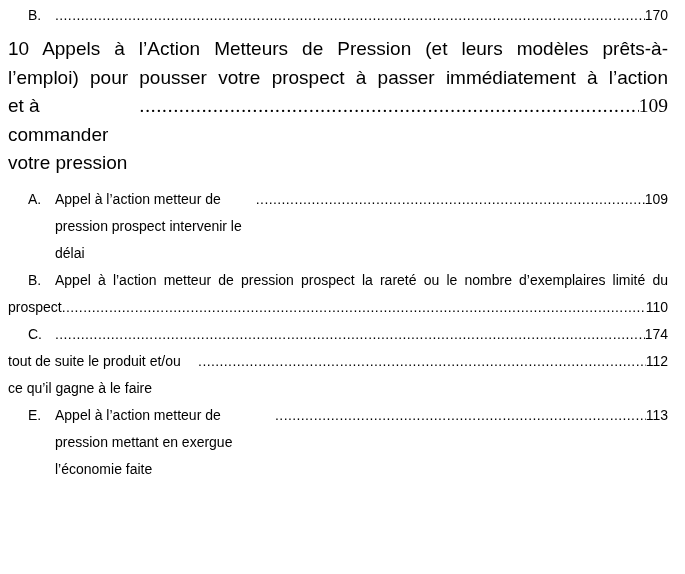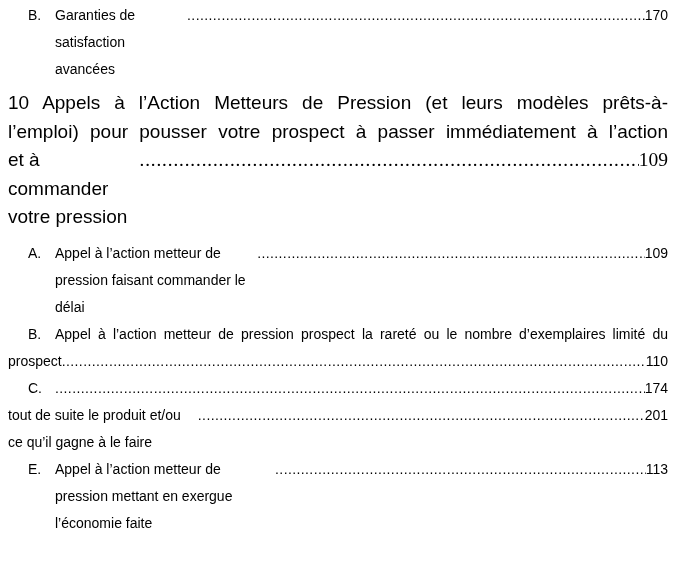--- a/index.html
+++ b/index.html
@@ -62,38 +62,37 @@
     font-size: 19.5px;
   }
 </style>
 </head>
 <body>
 
 <div class="toc">
     <div class="entry sub">
       <div class="line first">
         <span class="marker">B.</span>
-        <span class="text">Garanties de satisfaction avancées</span>
         <span class="leader"></span>
         <span class="page">170</span>
       </div>
     </div>
     <div class="entry heading">
       <div class="line justify"><span class="text">10 Appels à l’Action Metteurs de Pression (et leurs modèles prêts-à-</span></div>
       <div class="line justify"><span class="text">l’emploi) pour pousser votre prospect à passer immédiatement à l’action</span></div>
       <div class="line">
         <span class="text">et à commander votre pression</span>
         <span class="leader"></span>
         <span class="page">109</span>
       </div>
     </div>
     <div class="entry sub">
       <div class="line first">
         <span class="marker">A.</span>
-        <span class="text">Appel à l’action metteur de pression faisant commander le délai</span>
+        <span class="text">Appel à l’action metteur de pression prospect intervenir le délai</span>
         <span class="leader"></span>
         <span class="page">109</span>
       </div>
     </div>
     <div class="entry sub">
       <div class="line justify first"><span class="marker">B.</span><span class="text">Appel à l’action metteur de pression prospect la rareté ou le nombre d’exemplaires limité du</span></div>
       <div class="line">
         <span class="text">prospect</span>
         <span class="leader"></span>
         <span class="page">110</span>
@@ -103,21 +102,21 @@
       <div class="line first">
         <span class="marker">C.</span>
         <span class="leader"></span>
         <span class="page">174</span>
       </div>
     </div>
     <div class="entry sub">
       <div class="line">
         <span class="text">tout de suite le produit et/ou ce qu’il gagne à le faire</span>
         <span class="leader"></span>
-        <span class="page">201</span>
+        <span class="page">112</span>
       </div>
     </div>
     <div class="entry sub">
       <div class="line first">
         <span class="marker">E.</span>
         <span class="text">Appel à l’action metteur de pression mettant en exergue l’économie faite</span>
         <span class="leader"></span>
         <span class="page">113</span>
       </div>
     </div>

